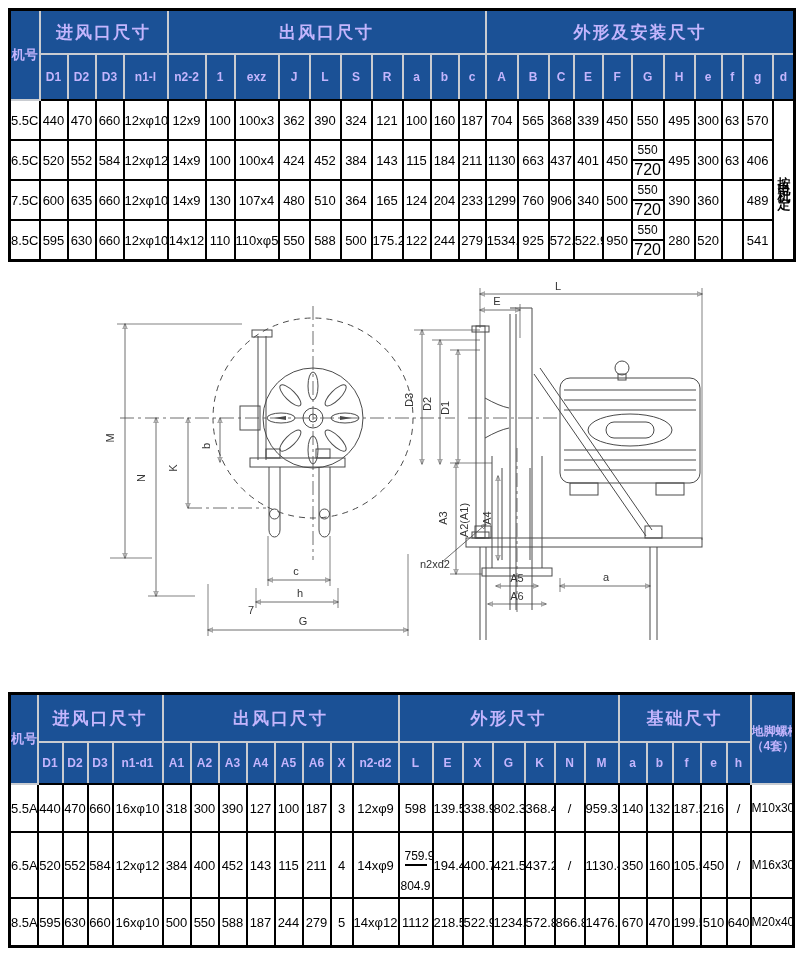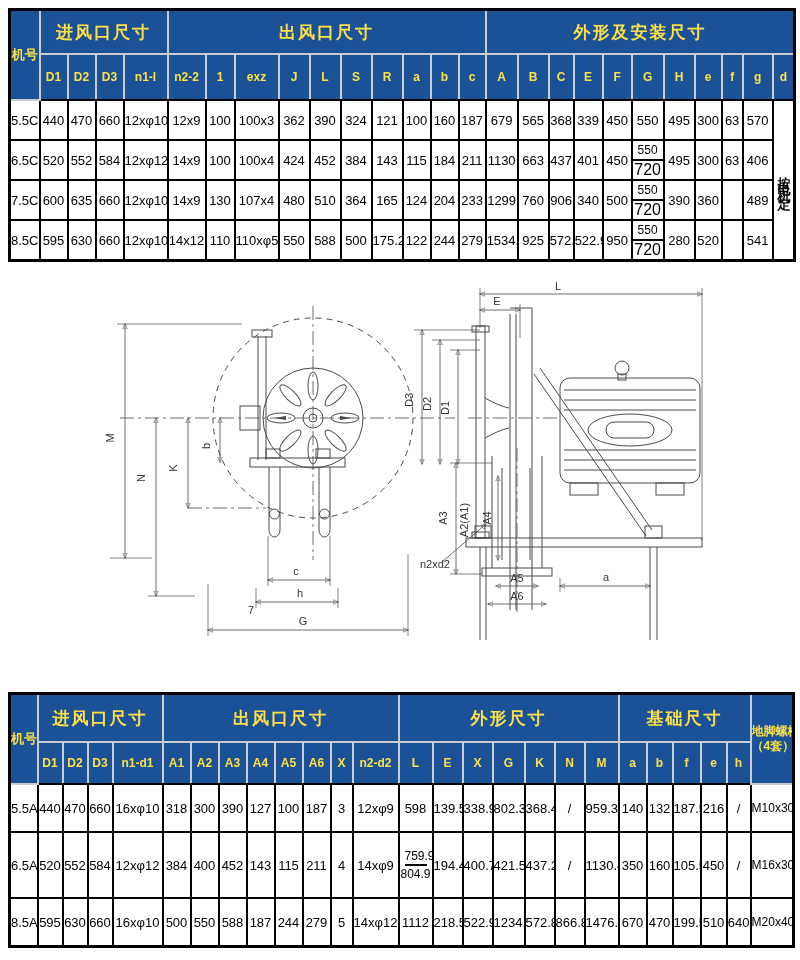--- a/index.html
+++ b/index.html
@@ -4,35 +4,35 @@
 <style>
   html,body{margin:0;padding:0}
   body{width:800px;height:960px;background:#fff;position:relative;
        font-family:"Liberation Sans","DejaVu Sans",sans-serif;color:#000}
   table.spec{border-collapse:collapse;table-layout:fixed;position:absolute;left:8px;
              width:784px;border:3px solid #000;background:#fff}
   #t1{top:8px}
   #t2{top:692px}
   .spec th,.spec td{border:2px solid #000;text-align:center;vertical-align:middle;
                     padding:0;overflow:hidden;white-space:nowrap}
-  .spec thead th{background:#1b5196;color:#fde047;border:2px solid #c9ccd1;font-weight:bold}
+  .spec thead th{background:#1b5196;color:#c4b5fd;border:2px solid #c9ccd1;font-weight:bold}
   .spec .grp th{font-size:17px;height:42px;letter-spacing:2px}
   .spec .cols th{font-size:12px;height:44px;border-bottom:2px solid #000}
   #t2 .grp th{height:46px}
   #t2 .cols th{height:40px}
   .spec td{font-size:13px}
   #t1 tbody td{height:38px}
   #t2 tbody tr.r1 td{height:46px}
   #t2 tbody tr.r2 td{height:64px}
   #t2 tbody tr.r3 td{height:46px}
   td.split{padding:0}
   td.split .sp-top{border-bottom:2px solid #000;line-height:18px;font-size:12px}
   td.split .sp-bot{line-height:18px;font-size:16px}
   td.frac{padding:0;font-size:12px}
-  td.frac .fr-top{display:block;border-bottom:2px solid #000;margin:0 5px;padding:1px 0}
+  td.frac .fr-top{display:block;border-bottom:2px solid #000;margin:12px 5px;padding:1px 0}
   td.frac .fr-bot{display:block;padding:1px 0}
   .vert{writing-mode:vertical-rl;text-orientation:upright;letter-spacing:7px;
         font-size:13px;font-weight:bold}
   .bolt-h{font-size:12px;line-height:15px}
   
   #dwg{position:absolute;left:90px;top:278px}
   #dwg line,#dwg path,#dwg rect,#dwg circle,#dwg ellipse{stroke:#4a4a4a;fill:none;stroke-width:1}
   #dwg .dash{stroke-dasharray:6 5}
   #dwg .cl{stroke-dasharray:14 4 3 4;stroke-width:.8}
   #dwg .dim{stroke-width:.8;marker-start:url(#ar);marker-end:url(#ar)}
@@ -118,21 +118,21 @@
         <td>12x9</td>
         <td>100</td>
         <td>100x3</td>
         <td>362</td>
         <td>390</td>
         <td>324</td>
         <td>121</td>
         <td>100</td>
         <td>160</td>
         <td>187</td>
-        <td>679</td>
+        <td>704</td>
         <td>565</td>
         <td>368</td>
         <td>339</td>
         <td>450</td>
   <td>550</td>
   <td>495</td>
         <td>300</td>
         <td>63</td>
         <td>570</td>
   <td rowspan="4"><span class="vert">按电机定</span></td>

